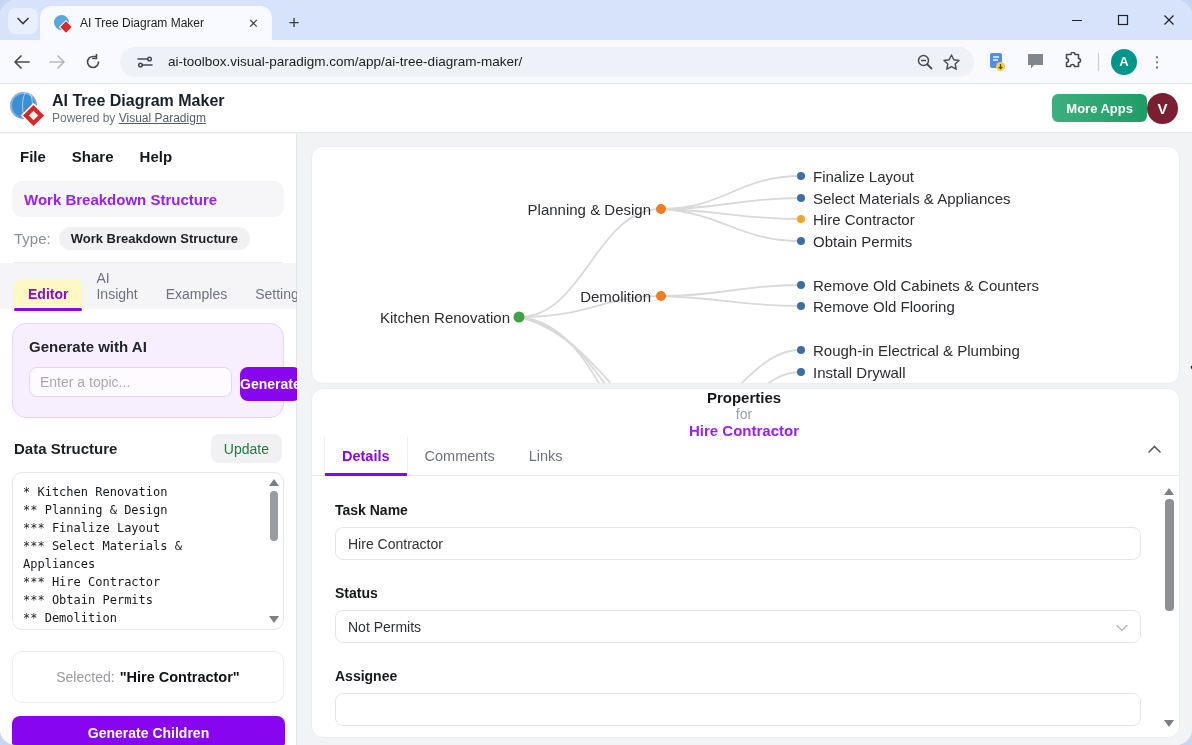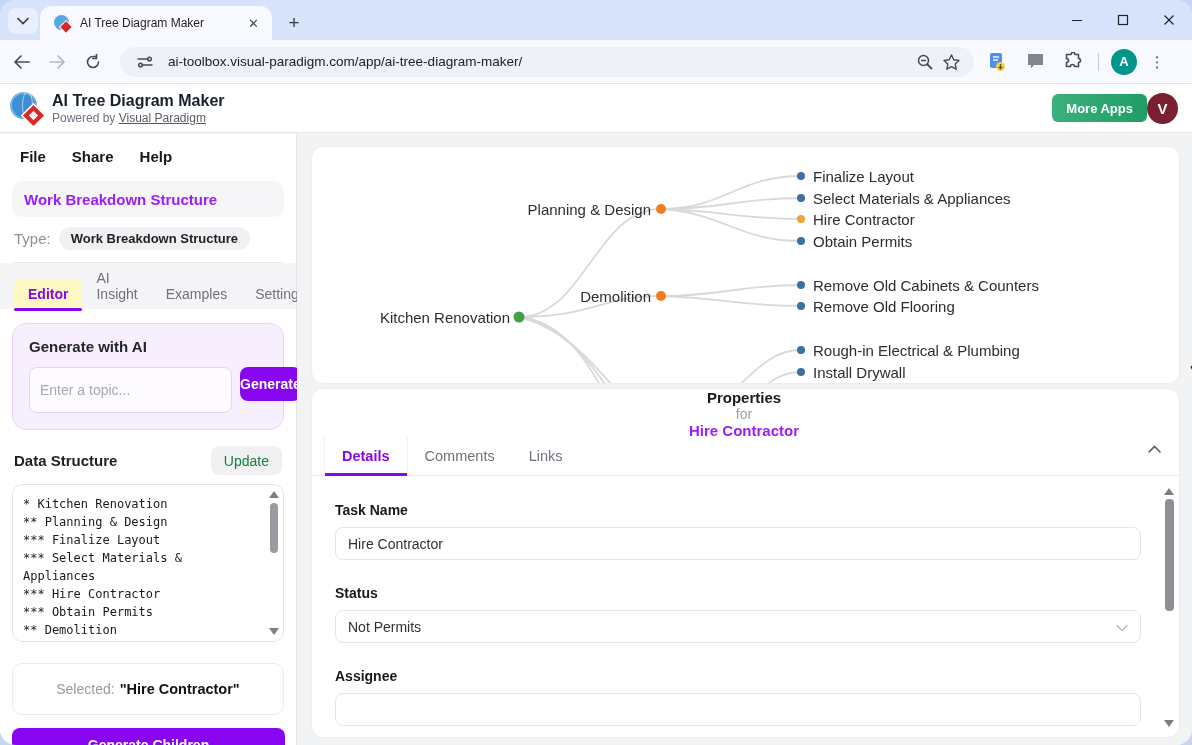--- a/index.html
+++ b/index.html
@@ -56,21 +56,21 @@
   .type-label { font-size:15px; color:#8a8f98; }
   .type-pill { background:#f1f1f4; border-radius:12px; padding:4px 12px; font-size:13px; font-weight:600; color:#1c1f24; }
   .s-divider { height:1px; background:#e8e8ec; margin:12px 14px 0; }
   .s-tabs { display:flex; align-items:flex-end; gap:0; background:#f5f5f7; margin-top:0; padding:8px 0 0 14px; height:46px; position:relative; }
   .s-tab { font-size:14px; color:#6f727b; padding:7px 14px; position:relative; }
   .s-tab.active { background:#fef9c3; border-radius:8px 8px 0 0; color:#8806ef; font-weight:700; }
   .s-tab.active::after { content:""; position:absolute; left:0; right:0; bottom:-2px; height:3px; background:#8806ef; border-radius:2px; }
   .gen-card { margin:14px 12px 0; background:#f8effe; border:1px solid #e7d4f8; border-radius:14px; padding:14px 16px 16px; }
   .gen-title { font-size:15px; font-weight:700; color:#22252b; }
   .gen-row { display:flex; gap:8px; margin-top:12px; }
-  .gen-input { flex:1; height:46px; border:1px solid #e3d5ee; background:#fdfbff; border-radius:8px; padding:0 10px; font-size:14px; color:#333; font-family:"Liberation Sans",sans-serif; }
+  .gen-input { flex:1; height:30px; border:1px solid #e3d5ee; background:#fdfbff; border-radius:8px; padding:0 10px; font-size:14px; color:#333; font-family:"Liberation Sans",sans-serif; }
   .gen-input::placeholder { color:#a9a9b2; }
   .gen-btn { width:92px; height:34px; background:#8806ef; color:#fff; border:none; border-radius:8px; font-size:14px; font-weight:700; font-family:"Liberation Sans",sans-serif; }
   .ds-row { display:flex; align-items:center; justify-content:space-between; margin:16px 14px 0 14px; }
   .ds-title { font-size:15px; font-weight:700; color:#1c1f24; }
   .ds-update { background:#f1f1f3; border:none; border-radius:8px; height:29px; padding:0 13px; font-size:14px; color:#15803d; font-family:"Liberation Sans",sans-serif; }
   .ds-box { position:relative; margin:9px 12px 0; height:158px; background:#fff; border:1px solid #e6e6ea; border-radius:10px; overflow:hidden; }
   .ds-pre { font-family:"DejaVu Sans Mono", monospace; font-size:12px; line-height:18px; color:#17191d; padding:10px 24px 0 10px; white-space:pre-wrap; word-break:break-word; }
   .ds-scroll { position:absolute; right:2px; top:2px; bottom:2px; width:14px; display:flex; flex-direction:column; align-items:center; }
   .tri-up { width:0; height:0; border-left:5px solid transparent; border-right:5px solid transparent; border-bottom:7px solid #7b7e84; margin-top:4px; }
   .tri-down { width:0; height:0; border-left:5px solid transparent; border-right:5px solid transparent; border-top:7px solid #7b7e84; margin-bottom:4px; }

